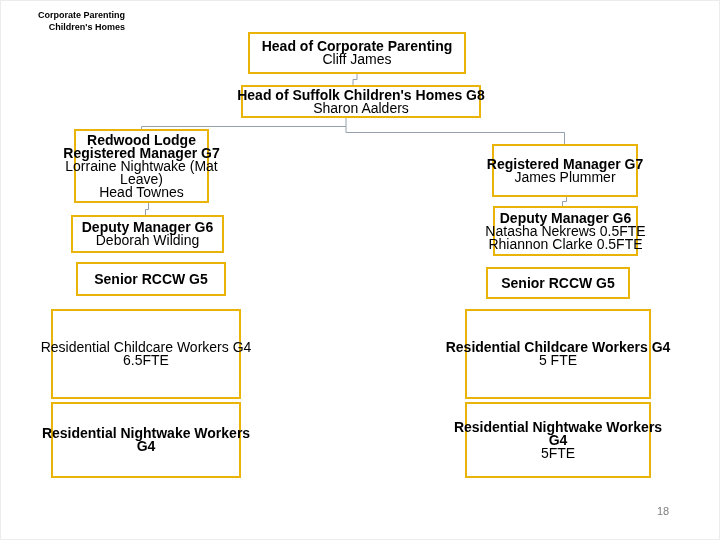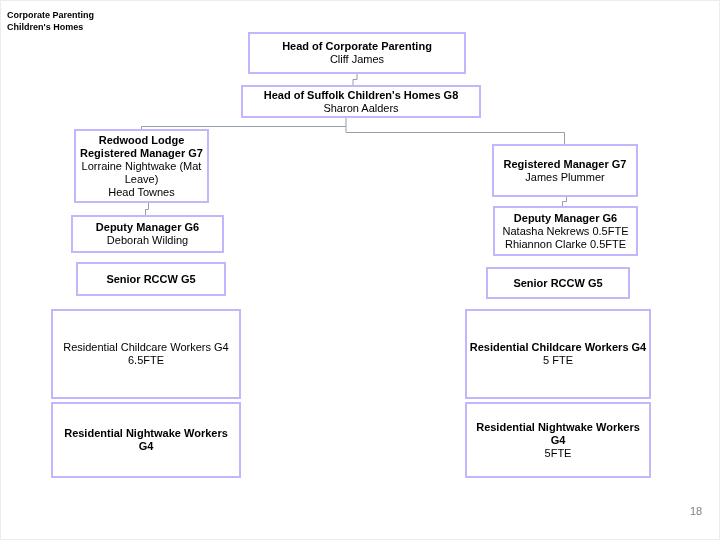--- a/index.html
+++ b/index.html
@@ -4,32 +4,32 @@
 <style>
   html,body{margin:0;padding:0;}
   body{
     width:720px;height:540px;position:relative;background:#ffffff;
     font-family:"Liberation Sans", sans-serif;color:#000;
     overflow:hidden;
   }
   .slide{position:absolute;inset:0;border:1px solid #ececec;box-sizing:border-box;}
   .deck-title{
     position:absolute;left:6px;top:8px;width:118px;
-    font-size:9px;font-weight:bold;line-height:12px;text-align:left;
+    font-size:9px;font-weight:bold;line-height:12px;text-align:right;
   }
   .box{
-    position:absolute;border:2px solid #c4b5fd;box-sizing:border-box;background:#fff;
+    position:absolute;border:2px solid #eab308;box-sizing:border-box;background:#fff;
     display:flex;flex-direction:column;justify-content:center;align-items:center;
-    text-align:center;font-size:11px;line-height:13px;padding:9px 2px;
+    text-align:center;font-size:14px;line-height:13px;padding:9px 2px;
   }
   .box .ln{display:block;white-space:nowrap;}
   .b{font-weight:bold;}
   svg.connectors{position:absolute;left:0;top:0;pointer-events:none;}
   .page-number{
-    position:absolute;left:680px;top:504px;width:30px;text-align:center;
+    position:absolute;left:656px;top:504px;width:30px;text-align:left;
     font-size:11px;color:#7f7f7f;
   }
 </style>
 </head>
 <body>
 
 <div class="slide">
 
   <div class="deck-title">
     <span class="ln">Corporate Parenting</span>

